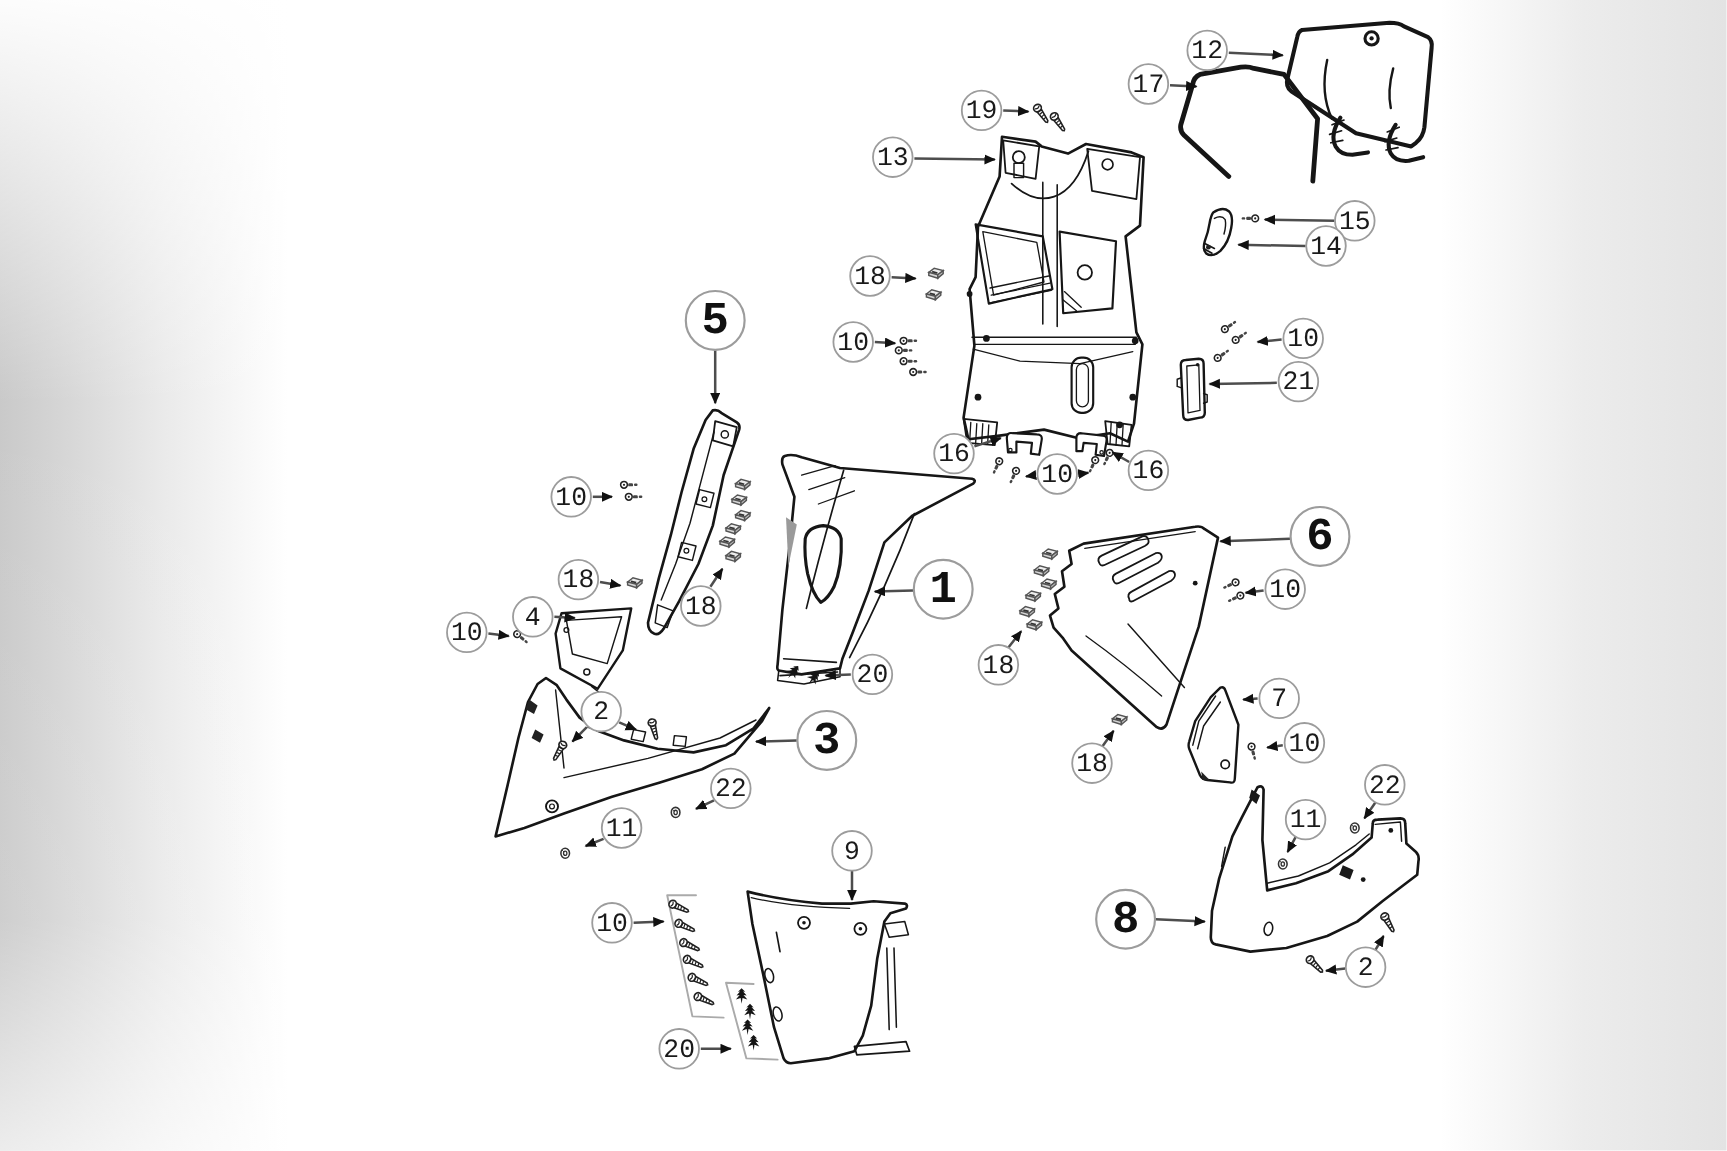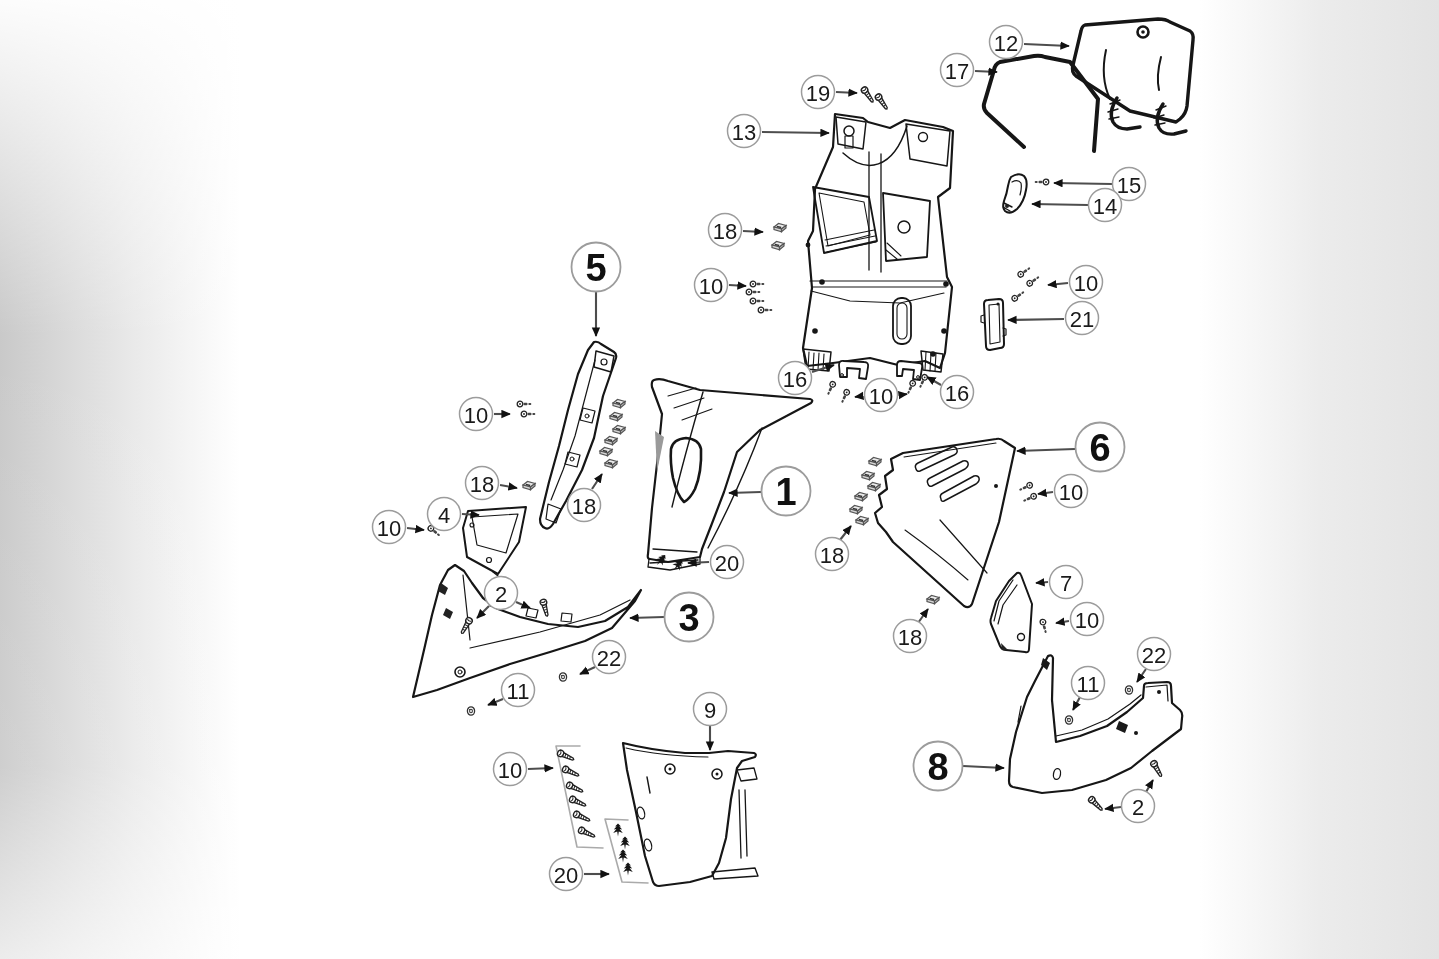--- a/index.html
+++ b/index.html
@@ -1,17 +1,17 @@
 <!DOCTYPE html>
 <html><head>
 <meta charset="utf-8">
 <style>
   html,body{margin:0;padding:0;background:#ffffff;}
   body{width:1439px;height:959px;overflow:hidden;font-family:"Liberation Sans",sans-serif;}
-  .stage{position:relative;width:1439px;height:959px;background:#ffffff;}
+  .stage{position:relative;width:1439px;height:959px;background:#ffffff;font-family:Liberation Mono, monospace;}
   svg{display:block;}
   text.co{fill:#1a1a1a;}
   text.co.sm{font-size:22px;font-weight:400;}
   text.co.lg{font-size:38px;font-weight:700;fill:#111;}
 </style>
 </head>
 <body>
 
 <div class="stage">
 <svg id="diagram" width="1439" height="959" viewBox="0 0 1439 959" xmlns="http://www.w3.org/2000/svg">

